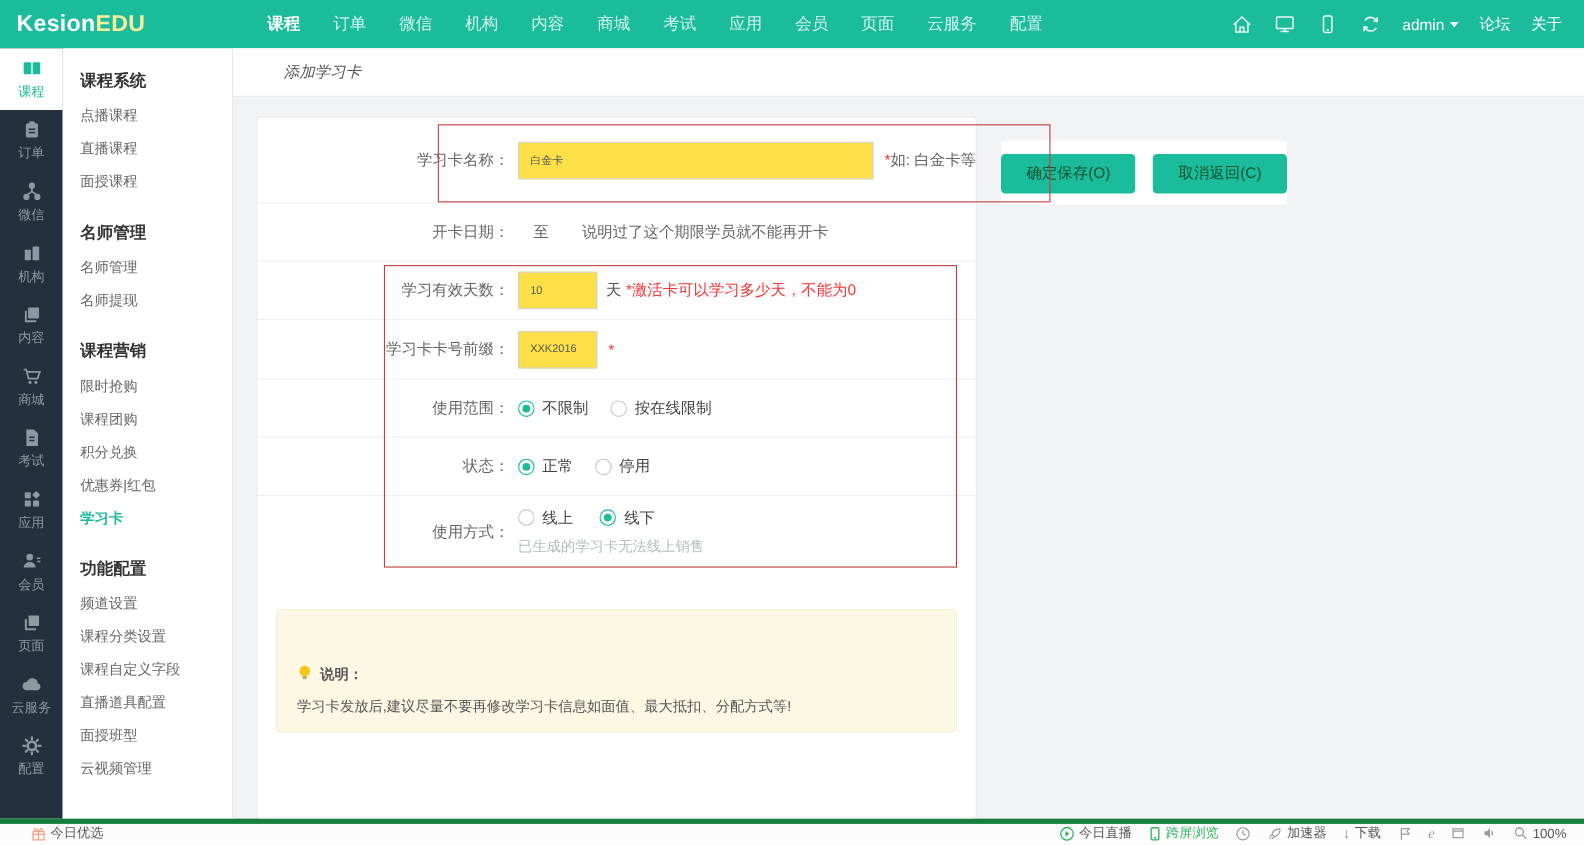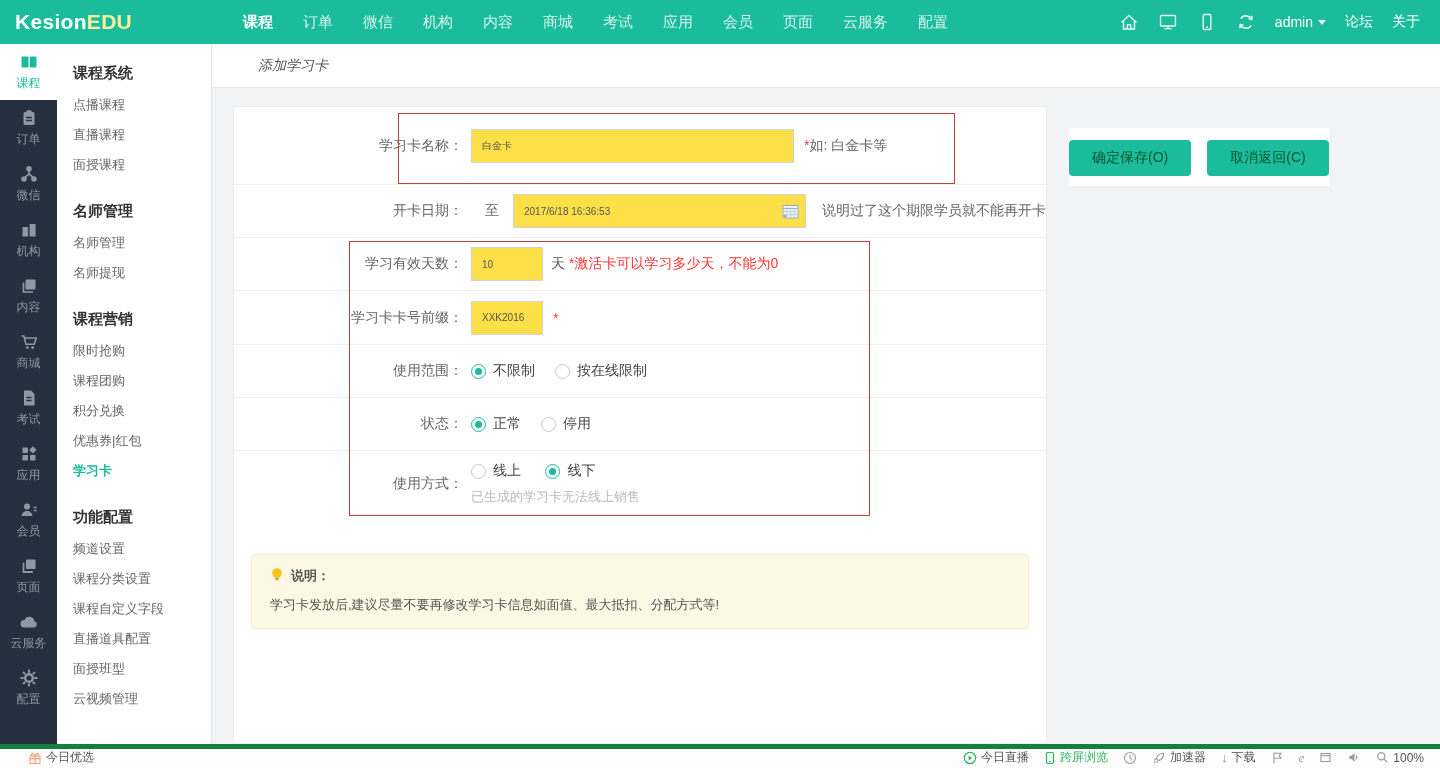--- a/index.html
+++ b/index.html
@@ -63,21 +63,21 @@
   .sep { font-size:14px; color:#666; margin:0 14px; }
 
   .radio { display:inline-flex; align-items:center; margin-right:20px; font-size:14px; color:#444; cursor:pointer; }
   .rdot { width:15px; height:15px; border-radius:50%; border:1px solid #c8c8c8; margin-right:7px; position:relative; background:#fff; flex-shrink:0; }
   .rdot.on { border-color:#1abc9c; }
   .rdot.on::after { content:""; position:absolute; left:3px; top:3px; right:3px; bottom:3px; border-radius:50%; background:#1abc9c; }
   .mode-col { display:flex; flex-direction:column; }
   .subnote { font-size:13px; color:#b4bcc2; margin-top:5px; }
 
   .notice { margin:37px 17px 0; background:#fcf8e3; border:1px solid #f3eccd; border-radius:4px; padding:12px 18px 14px; }
-  .notice-title { font-size:13px; font-weight:bold; color:#555; display:flex; align-items:center; gap:7px; }
+  .notice-title { font-size:13px; font-weight:bold; color:#555; display:flex; align-items:center; gap:7px;margin-top:37px; }
   .notice-body { font-size:13px; color:#555; margin-top:11px; }
 
   .btnbar { margin-top:40px; height:58px; background:#fff; display:flex; justify-content:center; align-items:flex-start;
     padding-top:12px; gap:16px; flex-shrink:0; }
   .btn { height:36px; padding:0 23px; background:#1abc9c; color:#14532d; border:none; border-radius:4px;
     font-size:14px; font-family:inherit; cursor:pointer; }
 
   
   .statusbar { height:24px; background:#fcfcfc; border-top:5px solid #15803d; display:flex; align-items:flex-start;
     font-size:12px; color:#555; }
@@ -318,30 +318,20 @@
             <div class="fctrl">
               <input class="txt w-name" type="text" value="白金卡" style="">
               <span class="hint"><span class="star">*</span><span>如: 白金卡等</span></span>
             </div>
           </div>
 
           <div class="frow">
             <div class="flabel">开卡日期：</div>
             <div class="fctrl">
               <span class="sep">至</span>
-              <span class="datewrap">
-                <input class="txt w-date2" type="text" value="2017/6/18 16:36:53" style="">
-                <span class="cal-icon"><svg width="17" height="16" viewBox="0 0 17 16">
-                      <rect x="1" y="2.5" width="15" height="12.5" fill="#eef3f9" stroke="#9ab0c8"></rect>
-                      <path d="M1 5.5h15" stroke="#9ab0c8"></path>
-                      <path d="M4.5 2.5V.8M12.5 2.5V.8" stroke="#9ab0c8"></path>
-                      <path d="M1 8.5h15M1 11.5h15M4.8 5.5V15M8.5 5.5V15M12.2 5.5V15" stroke="#c3d1e2"></path>
-                      <rect x="1.8" y="12.2" width="2.4" height="2" fill="#d98a7a"></rect>
-                    </svg></span>
-              </span>
               <span class="hint" style="margin-left:16px">说明过了这个期限学员就不能再开卡</span>
             </div>
           </div>
 
           <div class="frow">
             <div class="flabel">学习有效天数：</div>
             <div class="fctrl">
               <input class="txt w-small" type="text" value="10" style="">
               <span class="unit">天</span>
               <span class="redtext">*激活卡可以学习多少天，不能为0</span>

